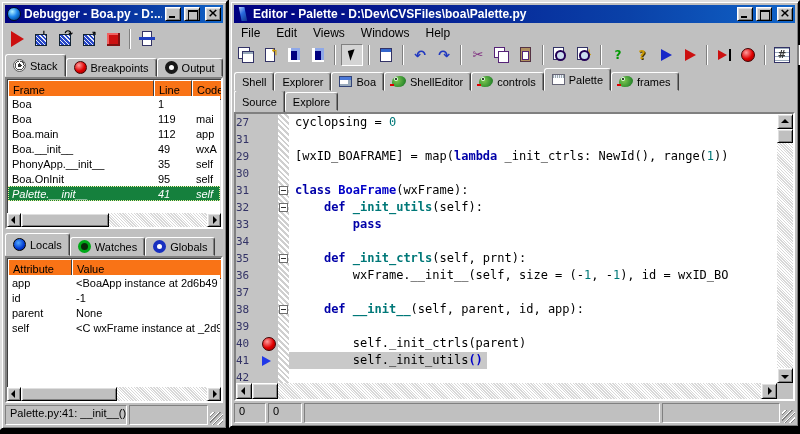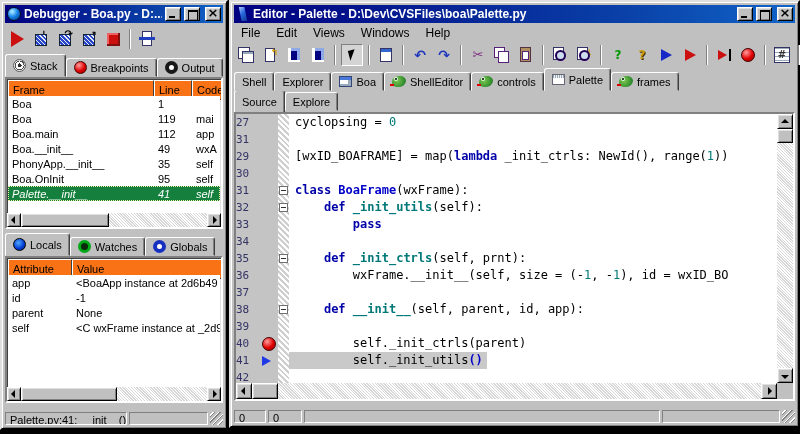--- a/index.html
+++ b/index.html
@@ -124,21 +124,21 @@
   .sbtn.up::after    { border-bottom:4px solid #000; border-left:4px solid transparent; border-right:4px solid transparent; margin:-3px 0 0 -4px; }
   .sbtn.down::after  { border-top:4px solid #000; border-left:4px solid transparent; border-right:4px solid transparent; margin:-1px 0 0 -4px; }
   .sthumb { height:14px; background:#c0c0c0; border:1px solid; border-color:#fff #000 #000 #fff; box-shadow:inset 1px 1px 0 #dfdfdf, inset -1px -1px 0 #808080; flex:none; }
   .vscroll { width:16px; flex:none; display:flex; flex-direction:column; background:repeating-linear-gradient(45deg,#fff 0 1px,#d8d8d8 1px 2px); }
   .vscroll .sbtn { width:16px; height:15px; }
   .vscroll .sthumb { width:16px; height:14px; }
   .vtrack, .htrack { flex:1; }
 
   
   .statusbar { flex:none; height:20px; margin:2px 3px 3px 3px; display:flex; gap:2px; align-items:stretch; }
-  .sbpanel { border:1px solid; border-color:#808080 #fff #fff #808080; padding:1px 4px 0 4px; font-size:11px; white-space:nowrap; overflow:hidden; position:relative;margin-top:7px; }
+  .sbpanel { border:1px solid; border-color:#808080 #fff #fff #808080; padding:1px 4px 0 4px; font-size:11px; white-space:nowrap; overflow:hidden; position:relative; }
   .grip { width:13px; height:13px; align-self:flex-end; flex:none;
           background:repeating-linear-gradient(135deg,transparent 0 2px,#fff 2px 3px,#808080 3px 4px); }
   .gap2 { height:4px; flex:none; }
 
   
   .menubar { height:18px; display:flex; align-items:center; padding-left:2px; flex:none; }
   .mitem { padding:1px 8px; font-size:12px; }
   .subtabs { height:21px;align-items:center; }
   .editarea { margin:0 3px; flex:1; border:2px solid; border-color:#808080 #fff #fff #808080;
               box-shadow:inset 1px 1px 0 #404040, inset -1px -1px 0 #dfdfdf; background:#fff; display:flex; flex-direction:column; overflow:hidden; }

